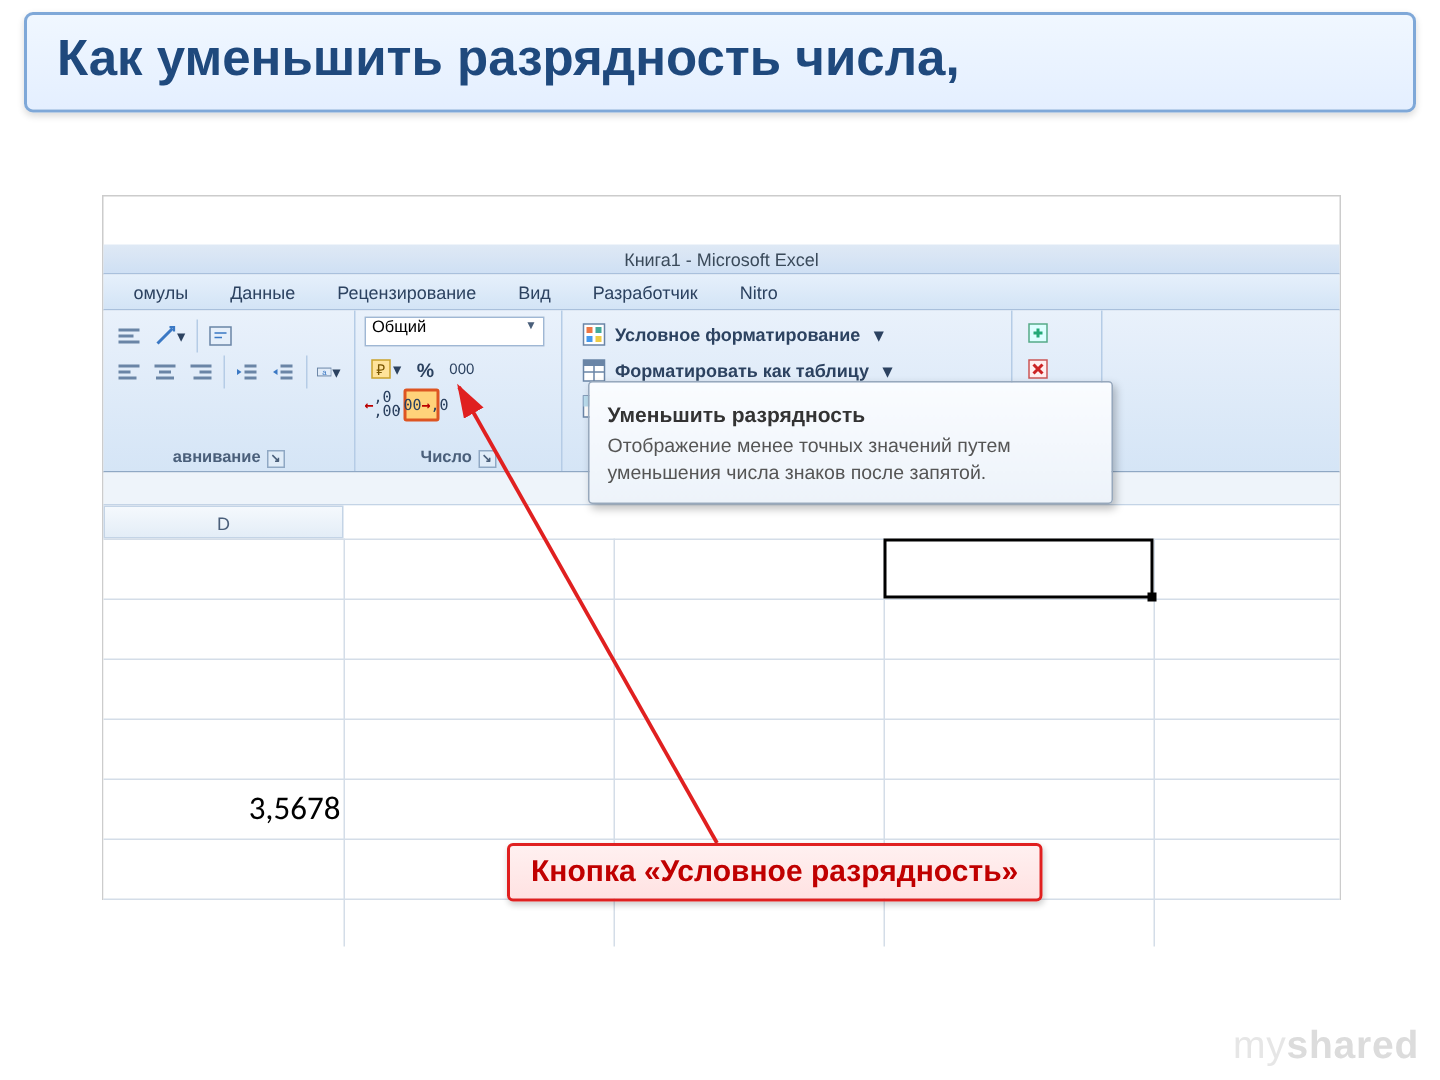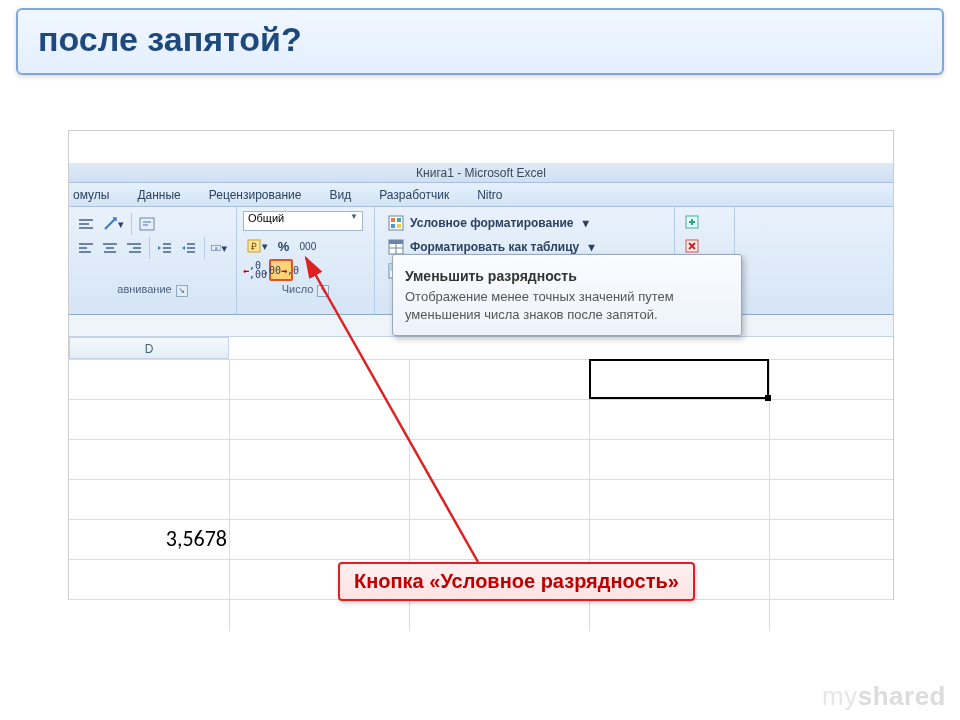--- a/index.html
+++ b/index.html
@@ -50,21 +50,21 @@
     border-bottom: 1px solid #a9c0dc;
     margin-top: 32px;
   }
   
   .tabs {
     height: 24px;
     background: linear-gradient(#e6f0fb, #d3e4f6);
     border-bottom: 1px solid #a9c0dc;
     display: flex;
     align-items: center;
-    padding-left: 4px;
+    padding-left: 20px;
     gap: 28px;
     font-size: 12px;
     color: #2c4260;
   }
   .tabs span { cursor: default; }
   
   .ribbon {
     height: 108px;
     background: linear-gradient(#e9f1fb, #d5e5f6);
     border-bottom: 1px solid #8fa8c4;
@@ -74,21 +74,22 @@
     border-right: 1px solid #b5cce6;
     display: flex;
     flex-direction: column;
     padding: 4px 6px 0 6px;
   }
   .group .body { flex: 1; }
   .group .label {
     font-size: 11px;
     color: #4a5f7a;
     text-align: center;
-    padding-bottom: 17px;
+    padding-bottom: 2px;
+    font-weight: bold;
   }
   .dlg-launch {
     display: inline-block;
     width: 12px; height: 12px;
     border: 1px solid #8fa8c4;
     font-size: 8px; line-height: 10px;
     text-align: center; color: #4a5f7a;
     margin-left: 4px;
     background: #e0ecf8;
   }
@@ -226,21 +227,21 @@
     position: absolute; right: 14px; bottom: 8px;
     font-size: 26px; color: #e6e6e6; letter-spacing: .5px;
     font-family: Arial, sans-serif;
   }
   .wm b { color: #dcdcdc; }
 </style>
 </head>
 <body>
 
 <div class="slide-title">
-  <div class="t">после запятой?</div>
+  <div class="t">Как уменьшить разрядность числа,</div>
 </div>
 
 <div class="shot">
   <div class="win-cap">Книга1 - Microsoft Excel</div>
 
   <div class="tabs">
     <span>омулы</span>
     <span>Данные</span>
     <span>Рецензирование</span>
     <span>Вид</span>

